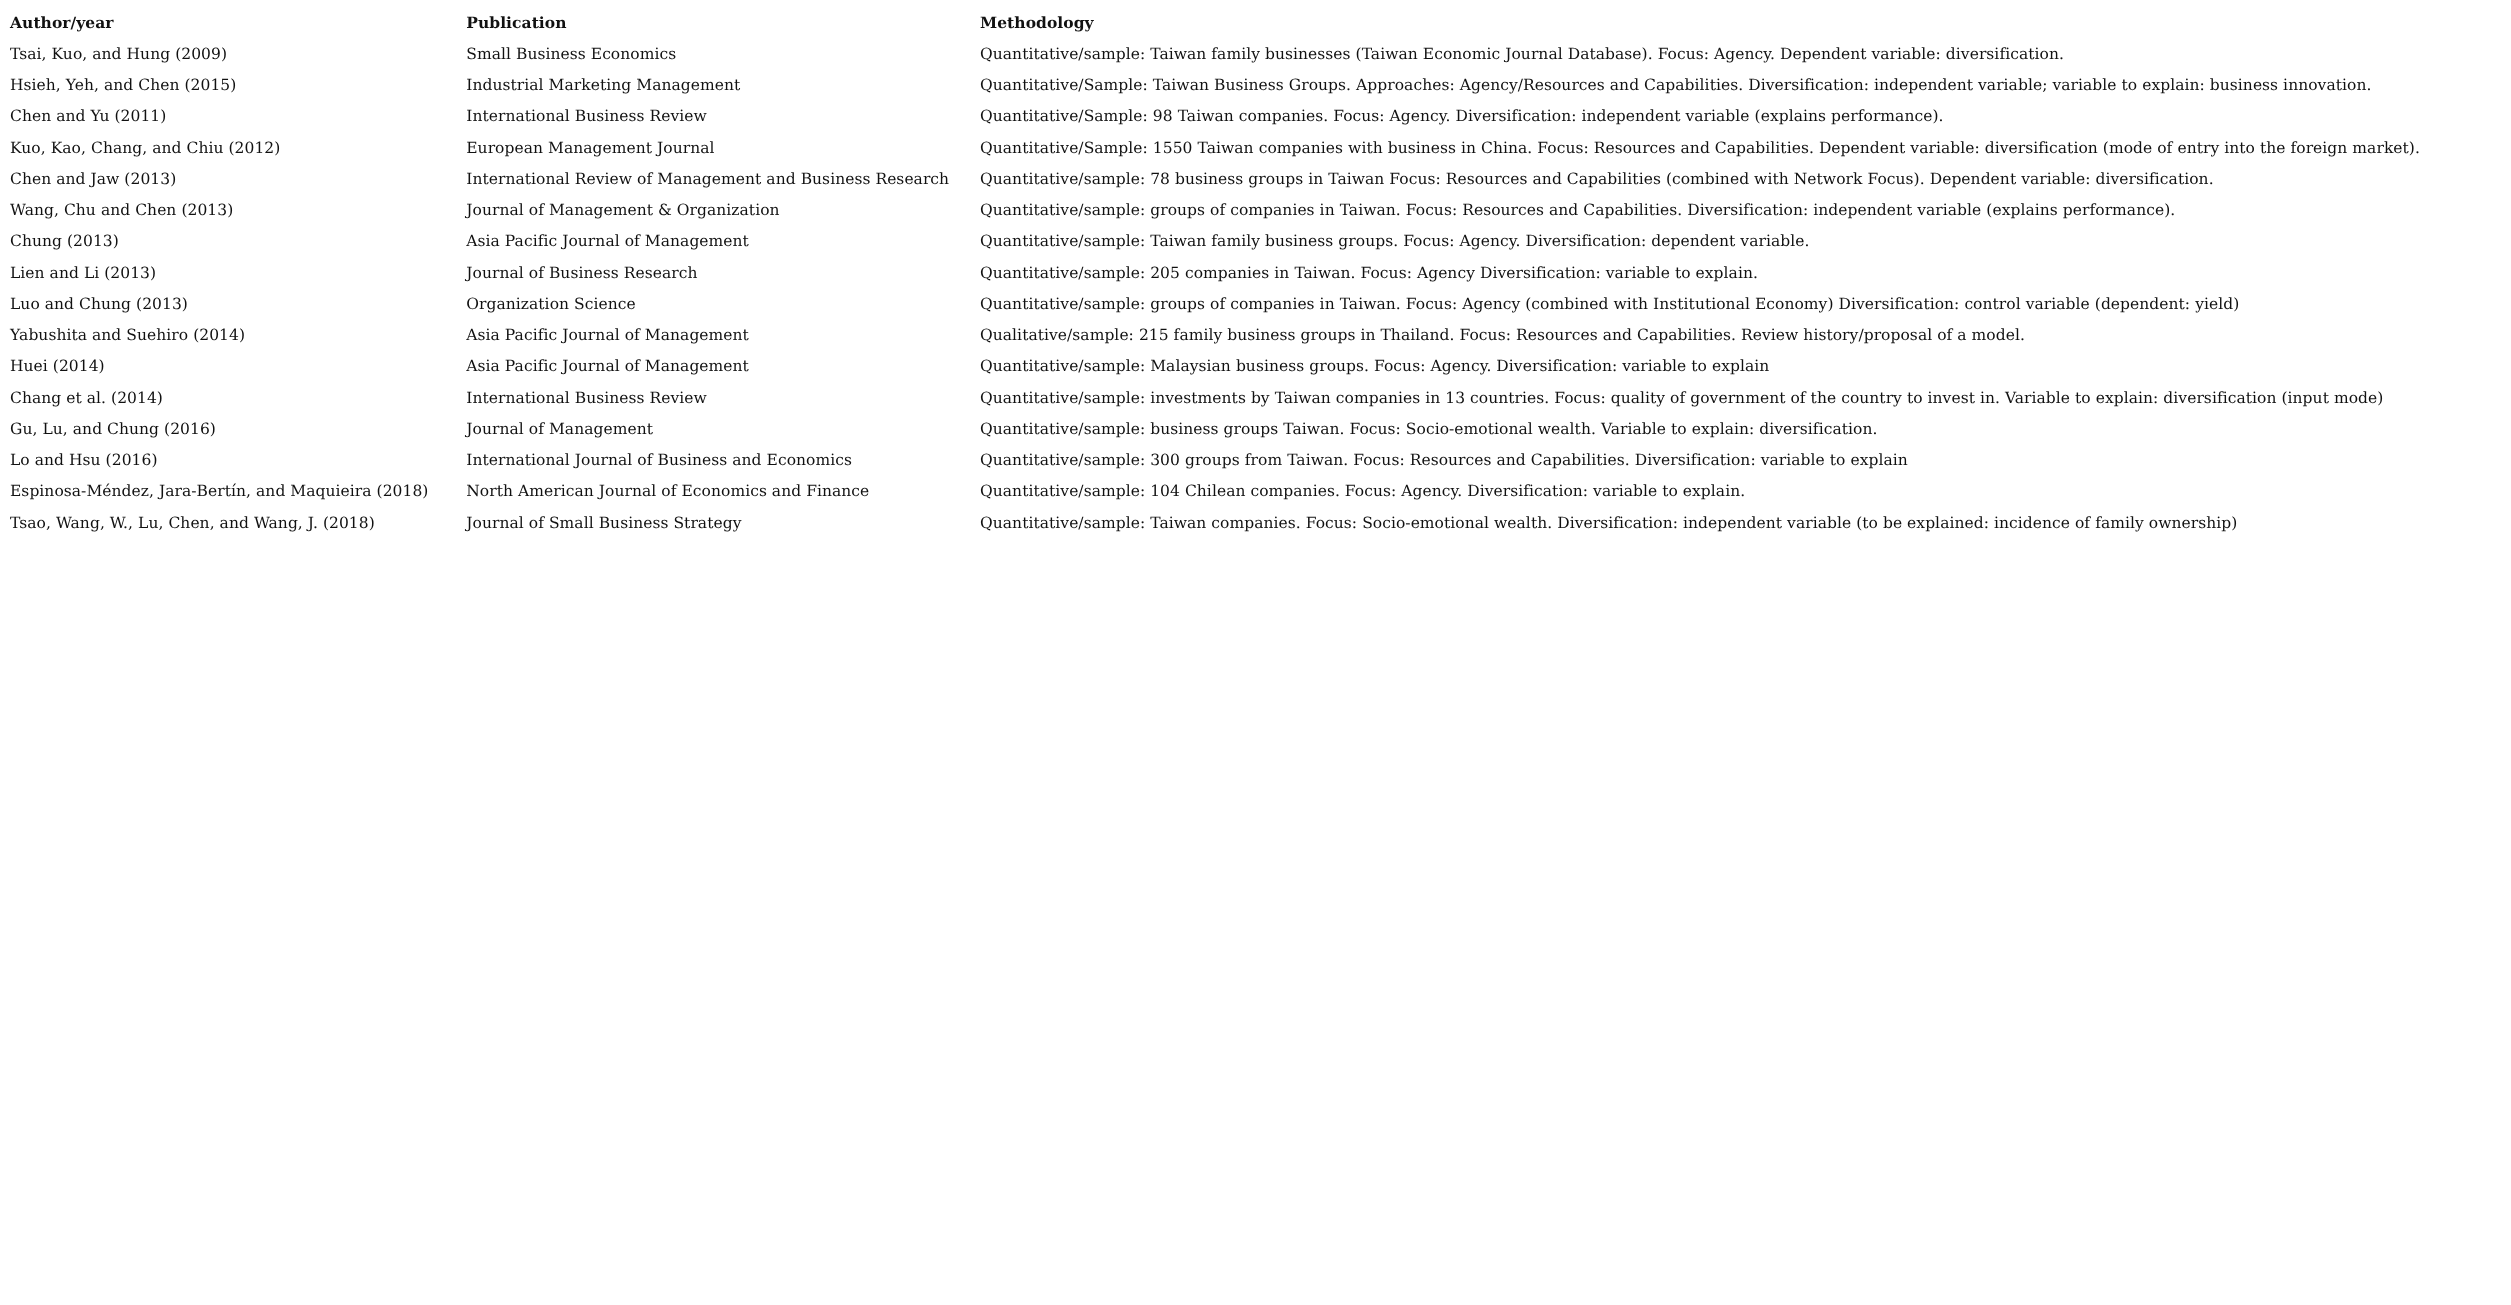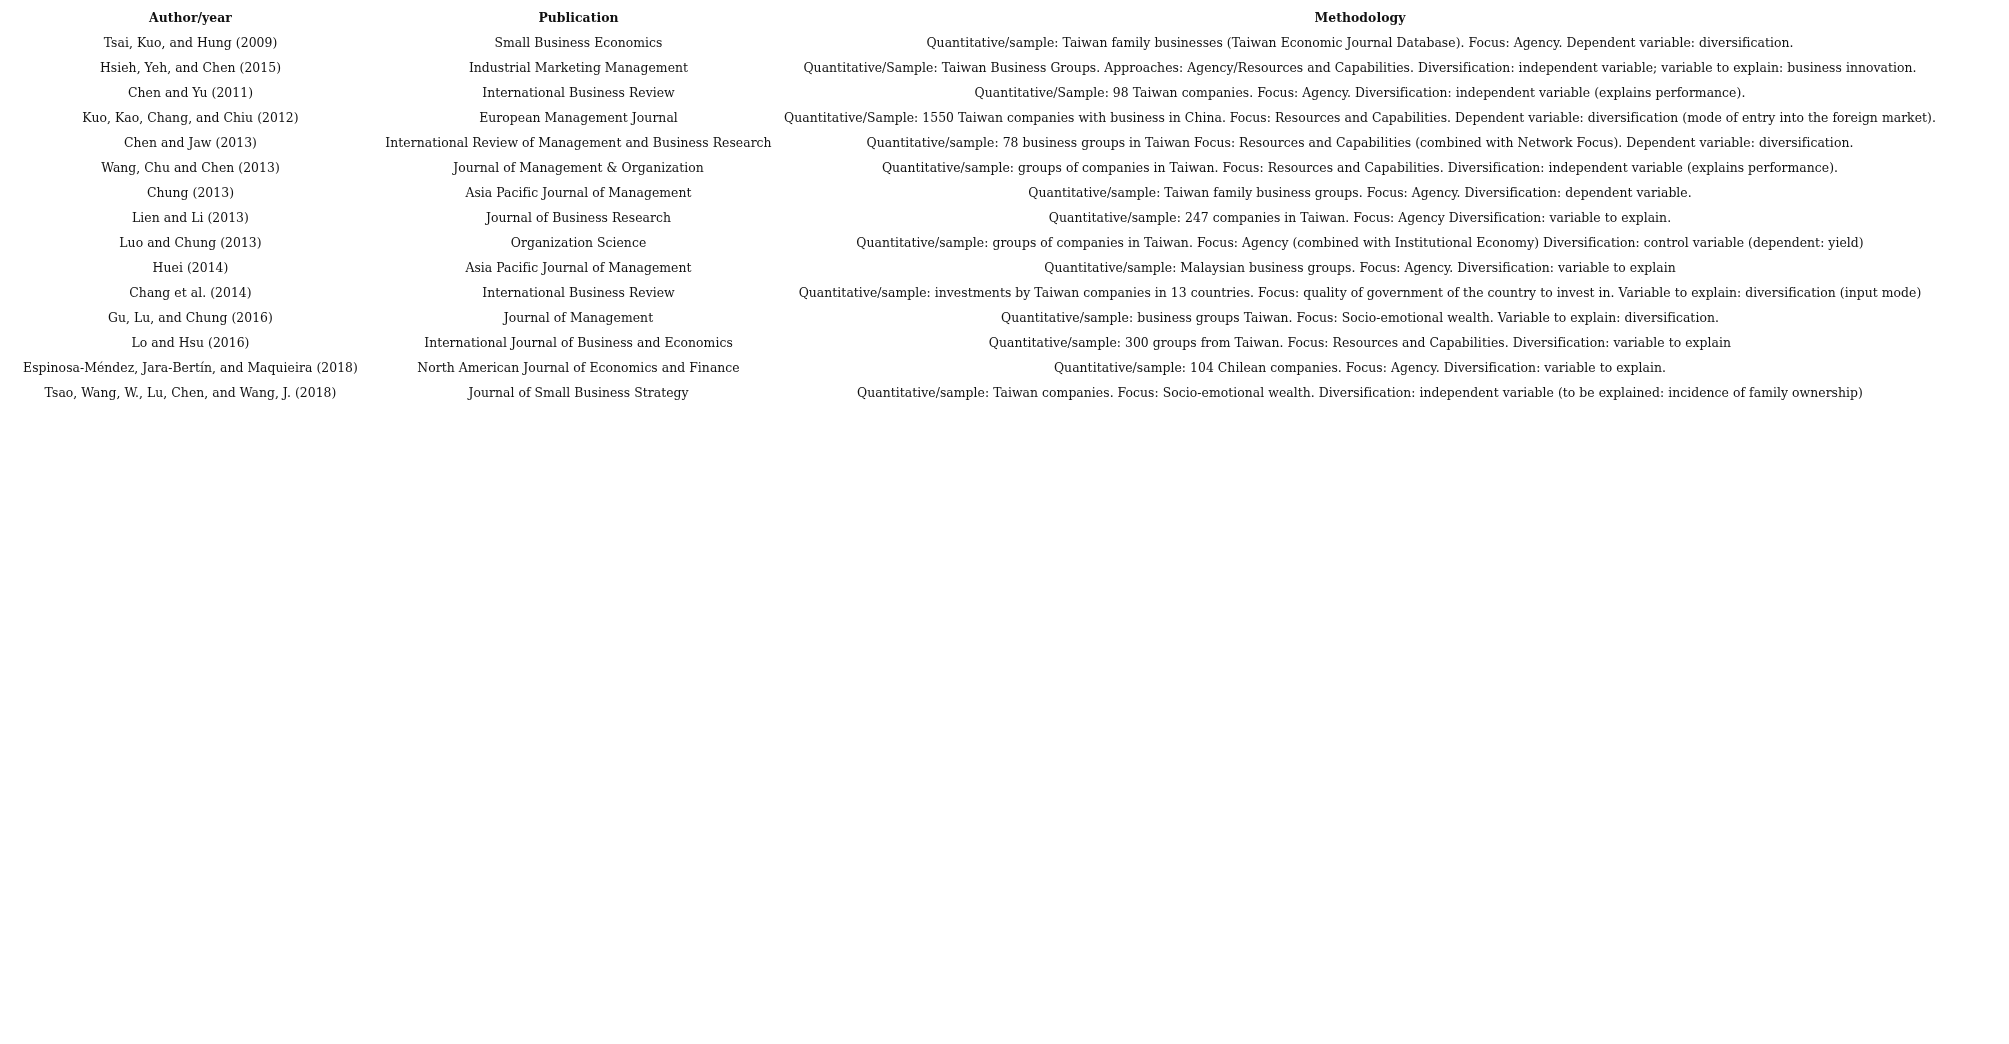--- a/index.html
+++ b/index.html
@@ -20,21 +20,21 @@
       left: 8px;
       top: 5px;
       border-collapse: collapse;
       font-size: 12.4px;
       letter-spacing: 0.05px;
     }
     .lit-table th, .lit-table td {
       padding: 0;
       height: 25px;
       line-height: 25px;
-      text-align: center;
+      text-align: left;
       white-space: nowrap;
       vertical-align: middle;
       font-weight: 300;
     }
     .lit-table th {
       font-weight: bold;
       font-size: 12.4px;
     }
     .col-author { width: 365px; }
     .col-pub { width: 411px; margin-left: 16px; }
@@ -83,26 +83,31 @@
       <td>Quantitative/sample: groups of companies in Taiwan. Focus: Resources and Capabilities. Diversification: independent variable (explains performance).</td>
     </tr>
     <tr>
       <td>Chung (2013)</td>
       <td>Asia Pacific Journal of Management</td>
       <td>Quantitative/sample: Taiwan family business groups. Focus: Agency. Diversification: dependent variable.</td>
     </tr>
     <tr>
       <td>Lien and Li (2013)</td>
       <td>Journal of Business Research</td>
-      <td>Quantitative/sample: 247 companies in Taiwan. Focus: Agency Diversification: variable to explain.</td>
+      <td>Quantitative/sample: 205 companies in Taiwan. Focus: Agency Diversification: variable to explain.</td>
     </tr>
     <tr>
       <td>Luo and Chung (2013)</td>
       <td>Organization Science</td>
       <td>Quantitative/sample: groups of companies in Taiwan. Focus: Agency (combined with Institutional Economy) Diversification: control variable (dependent: yield)</td>
+    </tr>
+    <tr>
+      <td>Yabushita and Suehiro (2014)</td>
+      <td>Asia Pacific Journal of Management</td>
+      <td>Qualitative/sample: 215 family business groups in Thailand. Focus: Resources and Capabilities. Review history/proposal of a model.</td>
     </tr>
     <tr>
       <td>Huei (2014)</td>
       <td>Asia Pacific Journal of Management</td>
       <td>Quantitative/sample: Malaysian business groups. Focus: Agency. Diversification: variable to explain</td>
     </tr>
     <tr>
       <td>Chang et al. (2014)</td>
       <td>International Business Review</td>
       <td>Quantitative/sample: investments by Taiwan companies in 13 countries. Focus: quality of government of the country to invest in. Variable to explain: diversification (input mode)</td>

